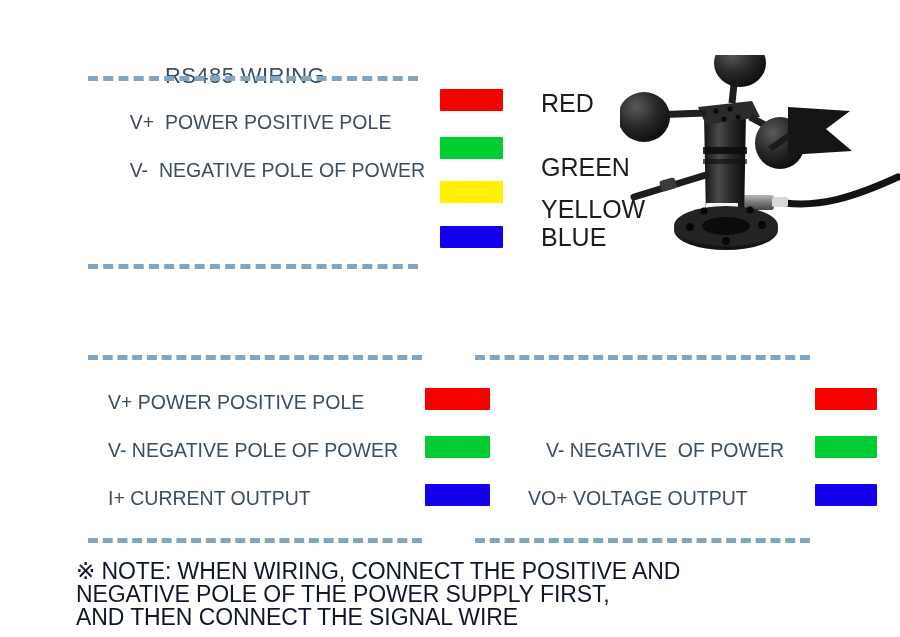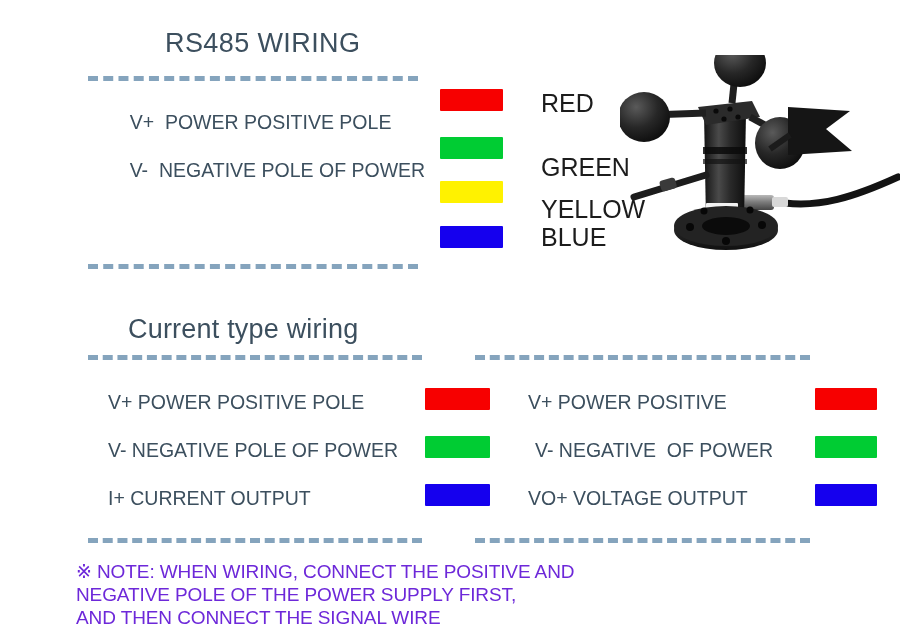--- a/index.html
+++ b/index.html
@@ -14,25 +14,26 @@
     overflow: hidden;
     font-family: "Liberation Sans", "DejaVu Sans", sans-serif;
     color: #3c4f5e;
     -webkit-font-smoothing: antialiased;
   }
 
   .abs { position: absolute; }
 
   
   .section-title {
-    font-size: 27px;
+    font-size: 22px;
     font-weight: 400;
     color: #3c4f5e;
     letter-spacing: 0.2px;
     white-space: nowrap;
+    margin-top: 35px;
   }
   .section-title.upper { letter-spacing: 0.4px; }
 
   
   .dash {
     height: 0;
     border-top: 5px dashed #85a4bd;
   }
 
   
@@ -53,23 +54,23 @@
   .legend-name {
     font-size: 25px;
     color: #1c1c1c;
     white-space: nowrap;
     line-height: 1;
     margin-left: 30px;
   }
 
   
   .note {
-    font-size: 19px;
+    font-size: 23px;
     line-height: 23px;
-    color: #6d28d9;
+    color: #0f172a;
     white-space: pre-line;
     letter-spacing: -0.1px;
   }
 
   
   #product-photo { pointer-events: none; }
 </style>
 </head>
 <body>
 
@@ -166,45 +167,43 @@
     <path d="M168 52 L230 56 L206 74 L232 96 L168 100 Z" fill="#151515"></path>
     <path d="M150 94 L170 80" stroke="#1b1b1b" stroke-width="6"></path>
 
     <path d="M86 120 L14 142" stroke="#1c1c1c" stroke-width="7" stroke-linecap="round"></path>
     <rect x="40" y="124" width="16" height="11" rx="3" fill="#3a3a3a" transform="rotate(-16 48 129)"></rect>
   </svg>
 </div>
 
 <div class="abs" style="left:0; top:300px; width:450px; height:230px;">
 
-  <div class="abs section-title" style="left:128px; top:14px;">Current type wiring</div>
 
   <div class="abs dash" style="left:88px; top:55px; width:334px;"></div>
 
   <div class="abs row-label" style="left:88px; top:93px;">V+ POWER POSITIVE POLE</div>
   <div class="abs swatch" style="left:425px; top:88px; width:65px; height:22px; background:#f70000;"></div>
 
   <div class="abs row-label" style="left:88px; top:141px;">V- NEGATIVE POLE OF POWER</div>
   <div class="abs swatch" style="left:425px; top:136px; width:65px; height:22px; background:#00cc33;"></div>
 
   <div class="abs row-label" style="left:88px; top:189px;">I+ CURRENT OUTPUT</div>
   <div class="abs swatch" style="left:425px; top:184px; width:65px; height:22px; background:#1500ee;"></div>
 
   <div class="abs dash" style="left:88px; top:238px; width:334px;"></div>
 </div>
 
 <div class="abs" style="left:450px; top:300px; width:450px; height:230px;">
 
 
   <div class="abs dash" style="left:25px; top:55px; width:335px;"></div>
 
-  <div class="abs row-label" style="left:58px; top:93px;">V+ POWER POSITIVE</div>
   <div class="abs swatch" style="left:365px; top:88px; width:62px; height:22px; background:#f70000;"></div>
 
-  <div class="abs row-label" style="left:65px; top:141px;text-align:right;">V- NEGATIVE  OF POWER</div>
+  <div class="abs row-label" style="left:76px; top:141px;text-align:right;">V- NEGATIVE  OF POWER</div>
   <div class="abs swatch" style="left:365px; top:136px; width:62px; height:22px; background:#00cc33;"></div>
 
   <div class="abs row-label" style="left:58px; top:189px;">VO+ VOLTAGE OUTPUT</div>
   <div class="abs swatch" style="left:365px; top:184px; width:62px; height:22px; background:#1500ee;"></div>
 
   <div class="abs dash" style="left:25px; top:238px; width:335px;"></div>
 </div>
 
 <div class="abs note" style="left:76px; top:560px; width:700px;">※ NOTE: WHEN WIRING, CONNECT THE POSITIVE AND
 NEGATIVE POLE OF THE POWER SUPPLY FIRST,

